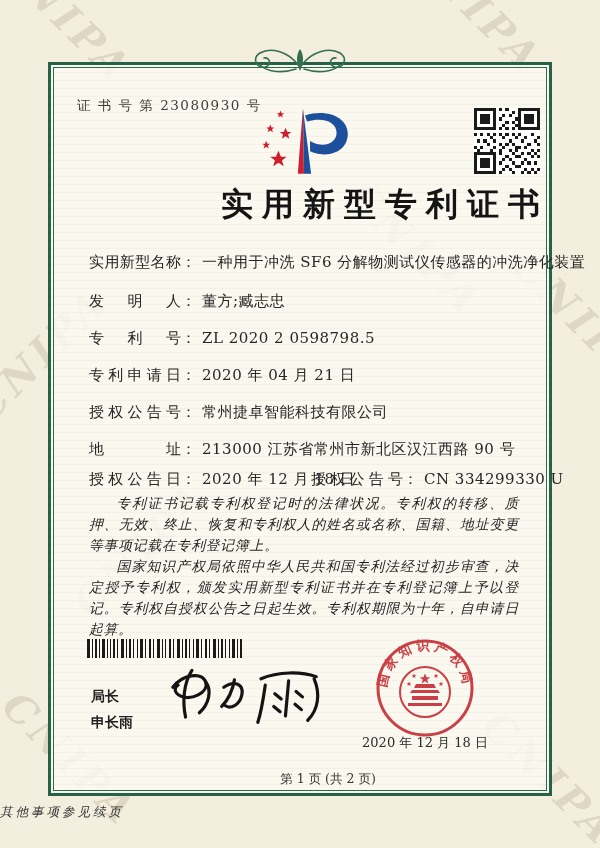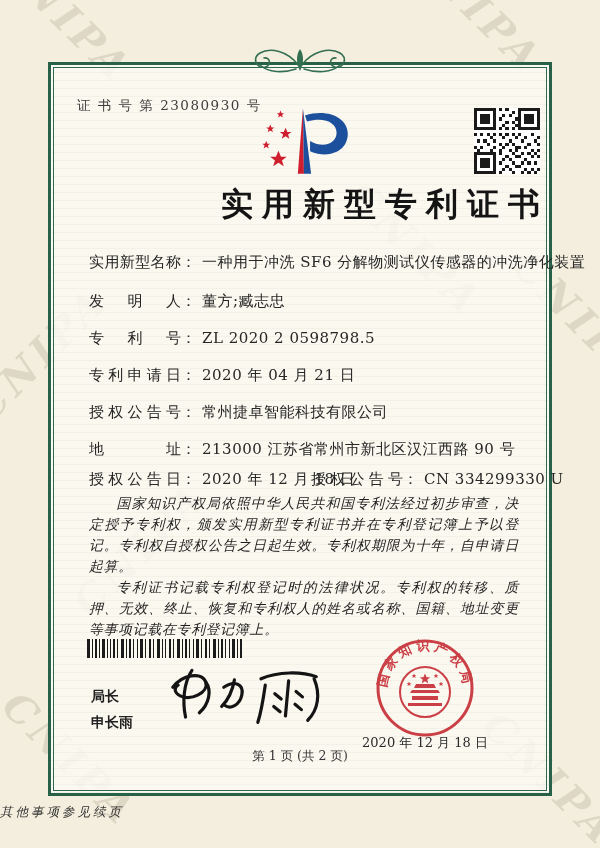--- a/index.html
+++ b/index.html
@@ -49,21 +49,21 @@
     font-style:italic;letter-spacing:0.8px;
   }
   .paragraphs p{margin:0;text-indent:2em;}
   .barcode{position:absolute;left:36px;top:574px;width:156px;height:19px;}
   .signer{position:absolute;left:40px;top:618px;font-family:"DejaVu Sans","Liberation Sans",sans-serif;
     font-size:14px;font-weight:600;color:#222;line-height:26px;}
   .signature{position:absolute;left:108px;top:596px;width:170px;height:76px;}
   .seal{position:absolute;left:322px;top:571px;width:104px;height:104px;opacity:0.88;}
   .seal-date{position:absolute;left:306px;top:669px;width:136px;text-align:center;
     font-size:13px;color:#2a2a2a;white-space:nowrap;}
-  .page-info{position:absolute;left:0;top:683px;width:100%;text-align:center;font-size:12.5px;color:#333;}
+  .page-info{position:absolute;left:0;top:706px;width:100%;text-align:center;font-size:12.5px;color:#333;padding-left:28px;}
   .continuation{
     position:absolute;left:0;top:804px;width:100%;z-index:2;
     font-size:12.5px;letter-spacing:3px;color:#333;font-style:italic;
   }
 </style>
 </head>
 <body>
 
 <div class="watermark-layer">
   <span class="wm" style="left:-20px;top:-8px">CNIPA</span>
@@ -156,22 +156,22 @@
       <span>
         <span class="flabel">授权公告日</span><span class="colon">：</span><span class="fvalue">2020 年 12 月 18 日</span>
       </span>
       <span class="second">
         <span class="flabel">授权公告号</span><span class="colon">：</span><span class="fvalue">CN 334299330 U</span>
       </span>
     </div>
   </div>
 
   <div class="paragraphs">
+    <p>专利证书记载专利权登记时的法律状况。专利权的转移、质押、无效、终止、恢复和专利权人的姓名或名称、国籍、地址变更等事项记载在专利登记簿上。</p>
     <p>国家知识产权局依照中华人民共和国专利法经过初步审查，决定授予专利权，颁发实用新型专利证书并在专利登记簿上予以登记。专利权自授权公告之日起生效。专利权期限为十年，自申请日起算。</p>
-    <p>专利证书记载专利权登记时的法律状况。专利权的转移、质押、无效、终止、恢复和专利权人的姓名或名称、国籍、地址变更等事项记载在专利登记簿上。</p>
   </div>
 
   <svg class="barcode" viewBox="0 0 156 19" preserveAspectRatio="none">
     <path fill="#1a1a1a" d="M0 0h3v19h-3zM5 0h1v19h-1zM8 0h2v19h-2zM12 0h1v19h-1zM15 0h3v19h-3zM20 0h1v19h-1zM23 0h1v19h-1zM26 0h2v19h-2zM30 0h1v19h-1zM34 0h3v19h-3zM39 0h1v19h-1zM42 0h2v19h-2zM46 0h1v19h-1zM50 0h1v19h-1zM53 0h3v19h-3zM58 0h1v19h-1zM62 0h2v19h-2zM66 0h1v19h-1zM70 0h3v19h-3zM75 0h1v19h-1zM78 0h1v19h-1zM82 0h2v19h-2zM86 0h1v19h-1zM90 0h3v19h-3zM95 0h1v19h-1zM98 0h2v19h-2zM102 0h1v19h-1zM106 0h1v19h-1zM109 0h3v19h-3zM114 0h1v19h-1zM118 0h2v19h-2zM122 0h1v19h-1zM126 0h3v19h-3zM131 0h1v19h-1zM134 0h2v19h-2zM138 0h1v19h-1zM142 0h1v19h-1zM145 0h3v19h-3zM150 0h1v19h-1zM153 0h2v19h-2z"></path>
   </svg>
 
   <div class="signer">
     <div>局长</div>
     <div>申长雨</div>
   </div>

